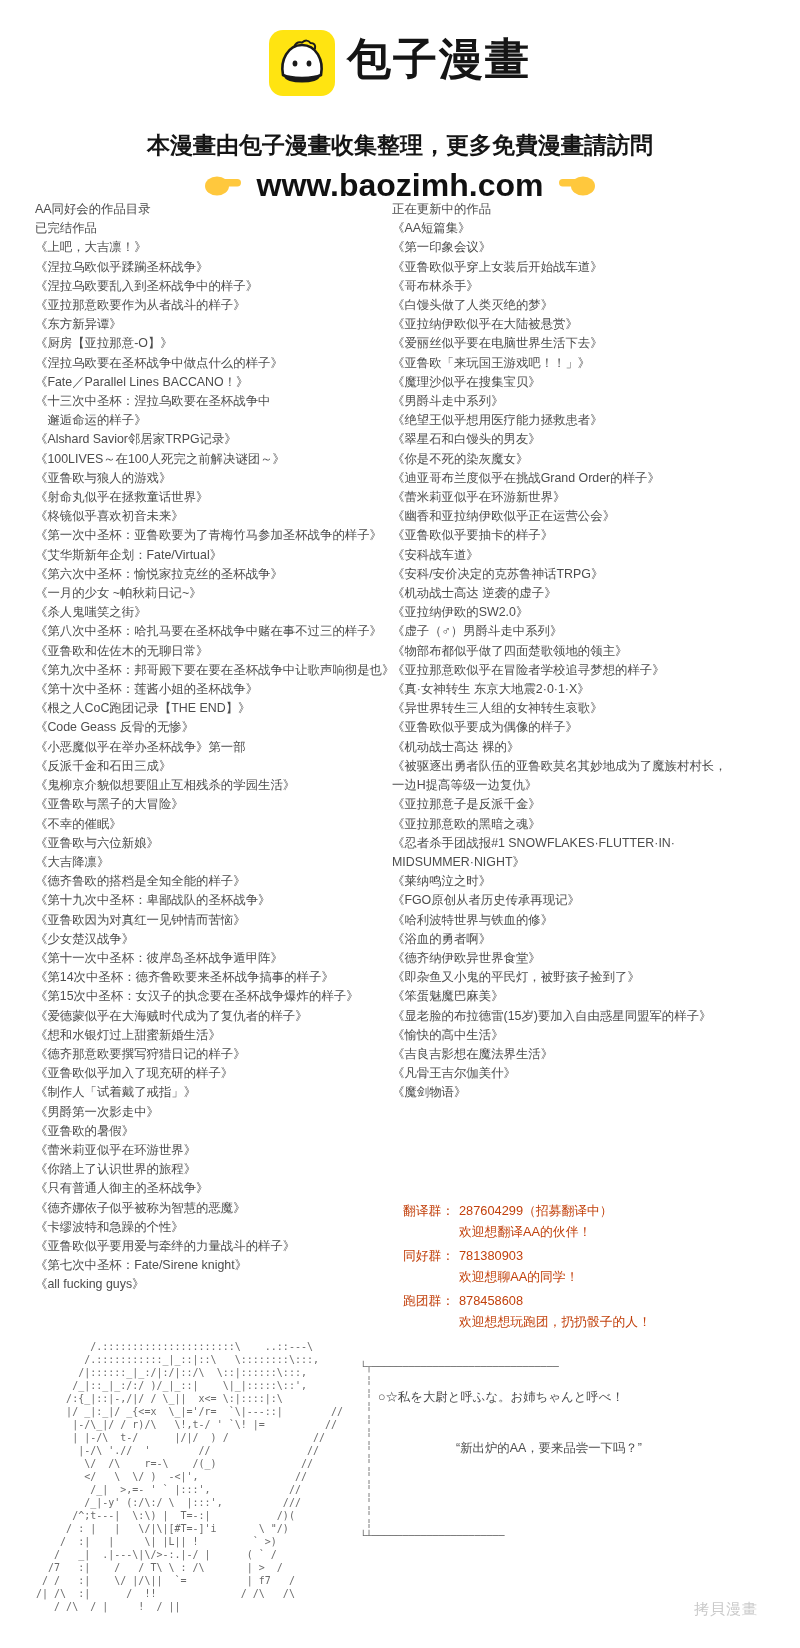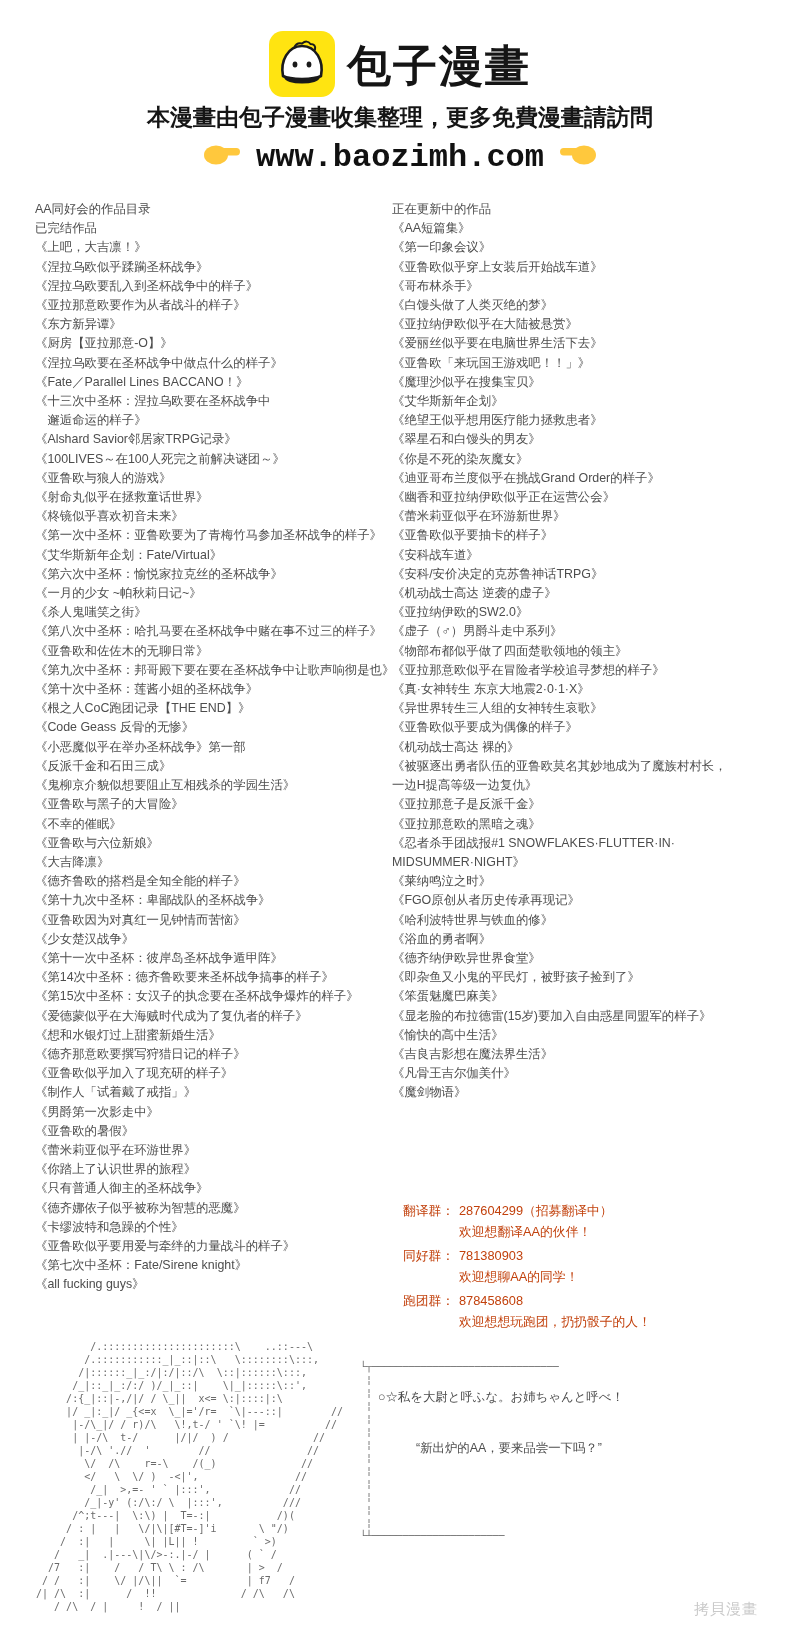--- a/index.html
+++ b/index.html
@@ -1,42 +1,42 @@
 <!DOCTYPE html>
 <html><head>
 <meta charset="utf-8">
 <style>
   html,body{margin:0;padding:0;background:#fff;}
   .page{position:relative;width:800px;height:1648px;background:#ffffff;overflow:hidden;
         font-family:"Liberation Sans",sans-serif;color:#4d4d4d;}
   
   .header{position:absolute;top:30px;left:0;width:800px;text-align:center;}
-  .logo-row{display:flex;align-items:center;justify-content:center;gap:12px;height:72px;}
+  .logo-row{display:flex;align-items:flex-start;justify-content:center;gap:12px;height:72px;}
   .logo-title{font-size:44px;font-weight:800;color:#151515;letter-spacing:2px;}
-  .subtitle{margin-top:0;font-size:23px;font-weight:700;color:#151515;}
-  .url-row{margin-top:6px;display:flex;align-items:flex-start;justify-content:center;gap:14px;font-family:Liberation Mono, monospace;}
+  .subtitle{margin-top:28px;font-size:23px;font-weight:700;color:#151515;}
+  .url-row{margin-top:6px;display:flex;align-items:center;justify-content:center;gap:14px;}
   .url-text{font-size:32px;font-weight:700;color:#111;}
   
   .col{position:absolute;top:200px;font-size:12.4px;line-height:19.2px;color:#4d4d4d;}
   .col .line{white-space:nowrap;}
   .left-col{left:35px;width:356px;}
   .right-col{left:392px;width:392px;}
   
   .contact{position:absolute;left:403px;top:1200px;font-size:12.8px;line-height:21px;color:#c2410c;}
   .contact-group{display:flex;margin-bottom:3px;}
   .contact-label{width:56px;flex:none;}
   .contact-body{white-space:nowrap;}
   
   pre.aa{position:absolute;margin:0;font-family:"DejaVu Sans Mono",monospace;color:#6a6a6a;
          font-size:10px;line-height:13px;white-space:pre;}
   .aa-figure{left:30px;top:1340px;}
   .aa-sign{left:360px;top:1360px;}
   .dialogue{position:absolute;font-size:12.4px;color:#4d4d4d;white-space:nowrap;}
   .dlg1{left:378px;top:1389px;}
-  .dlg2{left:416px;top:1440px;}
+  .dlg2{left:456px;top:1440px;}
   
   .watermark{position:absolute;left:694px;top:1600px;font-size:15px;color:#c9c9c9;letter-spacing:1px;}
 </style>
 </head>
 <body>
 
 <div class="page">
 
   <div class="header">
     <div class="logo-row">
@@ -137,27 +137,27 @@
     <div>
         <div class="line">《AA短篇集》</div>
         <div class="line">《第一印象会议》</div>
         <div class="line">《亚鲁欧似乎穿上女装后开始战车道》</div>
         <div class="line">《哥布林杀手》</div>
         <div class="line">《白馒头做了人类灭绝的梦》</div>
         <div class="line">《亚拉纳伊欧似乎在大陆被悬赏》</div>
         <div class="line">《爱丽丝似乎要在电脑世界生活下去》</div>
         <div class="line">《亚鲁欧「来玩国王游戏吧！！」》</div>
         <div class="line">《魔理沙似乎在搜集宝贝》</div>
-        <div class="line">《艾华斯新年企划》</div>
+        <div class="line">《男爵斗走中系列》</div>
         <div class="line">《绝望王似乎想用医疗能力拯救患者》</div>
         <div class="line">《翠星石和白馒头的男友》</div>
         <div class="line">《你是不死的染灰魔女》</div>
         <div class="line">《迪亚哥布兰度似乎在挑战Grand Order的样子》</div>
+        <div class="line">《蕾米莉亚似乎在环游新世界》</div>
         <div class="line">《幽香和亚拉纳伊欧似乎正在运营公会》</div>
-        <div class="line">《蕾米莉亚似乎在环游新世界》</div>
         <div class="line">《亚鲁欧似乎要抽卡的样子》</div>
         <div class="line">《安科战车道》</div>
         <div class="line">《安科/安价决定的克苏鲁神话TRPG》</div>
         <div class="line">《机动战士高达 逆袭的虚子》</div>
         <div class="line">《亚拉纳伊欧的SW2.0》</div>
         <div class="line">《虚子（♂）男爵斗走中系列》</div>
         <div class="line">《物部布都似乎做了四面楚歌领地的领主》</div>
         <div class="line">《亚拉那意欧似乎在冒险者学校追寻梦想的样子》</div>
         <div class="line">《真·女神转生 东京大地震2·0·1·X》</div>
         <div class="line">《异世界转生三人组的女神转生哀歌》</div>

